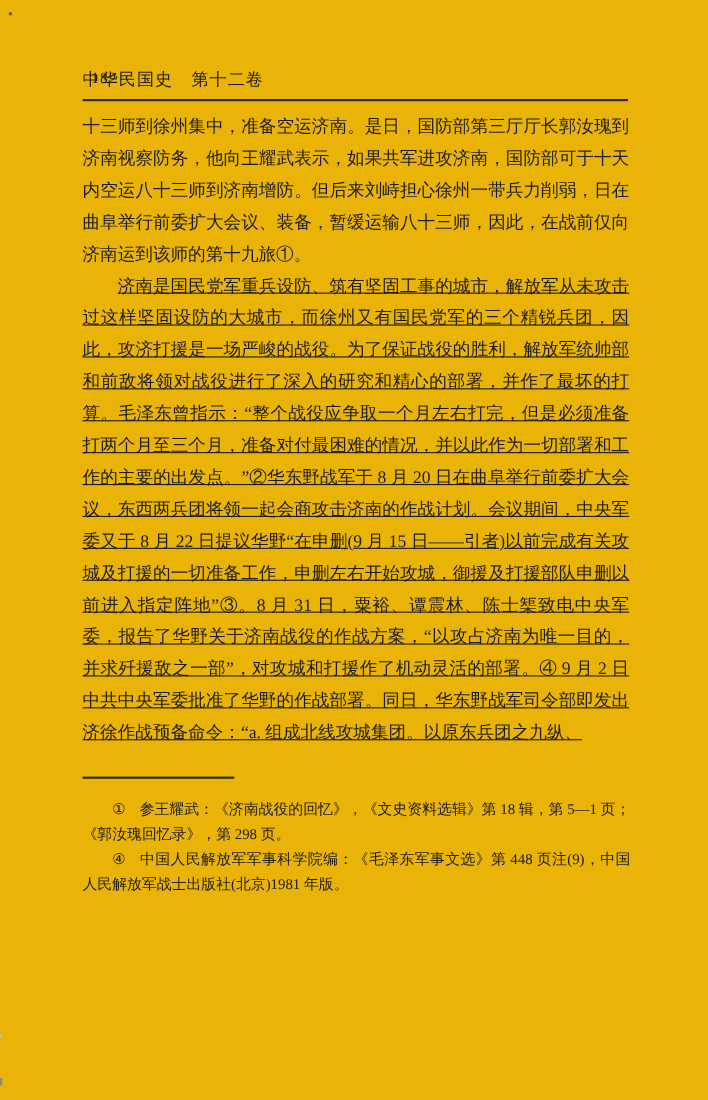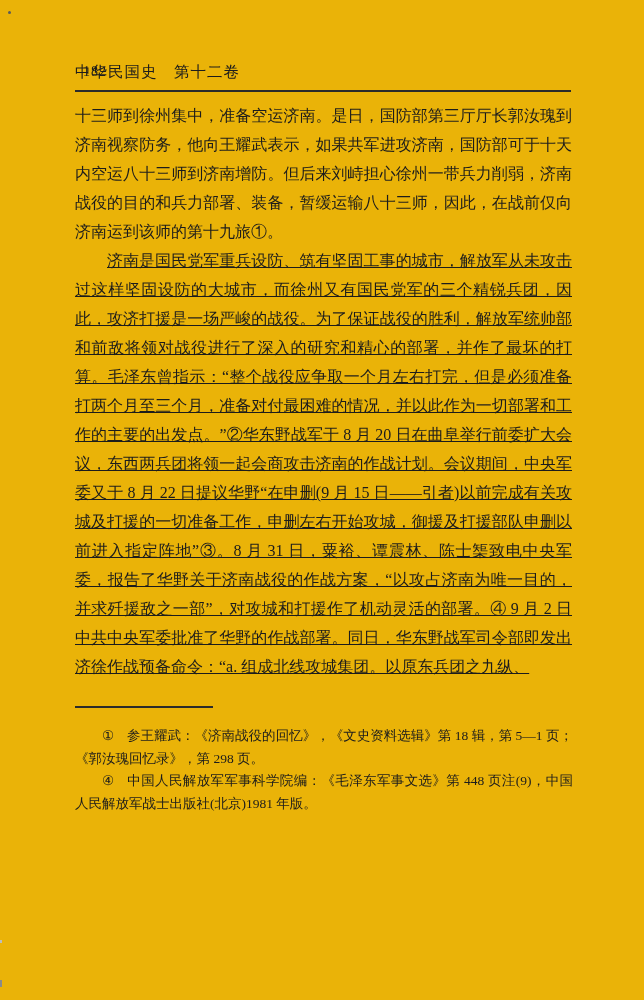--- a/index.html
+++ b/index.html
@@ -131,21 +131,21 @@
   <div class="speck-c"></div>
 
   <div class="header">
     <span class="page-num">182</span>
     <span class="book-title">中华民国史　第十二卷</span>
   </div>
 
   <div class="header-rule"></div>
 
   <div class="body-text">
-    <p>十三师到徐州集中，准备空运济南。是日，国防部第三厅厅长郭汝瑰到济南视察防务，他向王耀武表示，如果共军进攻济南，国防部可于十天内空运八十三师到济南增防。但后来刘峙担心徐州一带兵力削弱，济南战役的目的和兵力部署、装备，暂缓运输八十三师，因此，在战前仅向济南运到该师的第十九旅①。</p>
+    <p>十三师到徐州集中，准备空运济南。是日，国防部第三厅厅长郭汝瑰到济南视察防务，他向王耀武表示，如果共军进攻济南，国防部可于十天内空运八十三师到济南增防。但后来刘峙担心徐州一带兵力削弱，日在曲阜举行前委扩大会议、装备，暂缓运输八十三师，因此，在战前仅向济南运到该师的第十九旅①。</p>
     <p class="indent">济南是国民党军重兵设防、筑有坚固工事的城市，解放军从未攻击过这样坚固设防的大城市，而徐州又有国民党军的三个精锐兵团，因此，攻济打援是一场严峻的战役。为了保证战役的胜利，解放军统帅部和前敌将领对战役进行了深入的研究和精心的部署，并作了最坏的打算。毛泽东曾指示：“整个战役应争取一个月左右打完，但是必须准备打两个月至三个月，准备对付最困难的情况，并以此作为一切部署和工作的主要的出发点。”②华东野战军于 8 月 20 日在曲阜举行前委扩大会议，东西两兵团将领一起会商攻击济南的作战计划。会议期间，中央军委又于 8 月 22 日提议华野“在申删(9 月 15 日——引者)以前完成有关攻城及打援的一切准备工作，申删左右开始攻城，御援及打援部队申删以前进入指定阵地”③。8 月 31 日，粟裕、谭震林、陈士榘致电中央军委，报告了华野关于济南战役的作战方案，“以攻占济南为唯一目的，并求歼援敌之一部”，对攻城和打援作了机动灵活的部署。④ 9 月 2 日中共中央军委批准了华野的作战部署。同日，华东野战军司令部即发出济徐作战预备命令：“a. 组成北线攻城集团。以原东兵团之九纵、</p>
   </div>
 
   <div class="fn-rule"></div>
 
   <div class="footnotes">
     <p><span class="fn-marker">①</span><span>参王耀武：《济南战役的回忆》，《文史资料选辑》第 18 辑，第 5—1 页；《郭汝瑰回忆录》，第 298 页。</span></p>
     <p><span class="fn-marker">④</span><span>中国人民解放军军事科学院编：《毛泽东军事文选》第 448 页注(9)，中国人民解放军战士出版社(北京)1981 年版。</span></p>
   </div>
 

